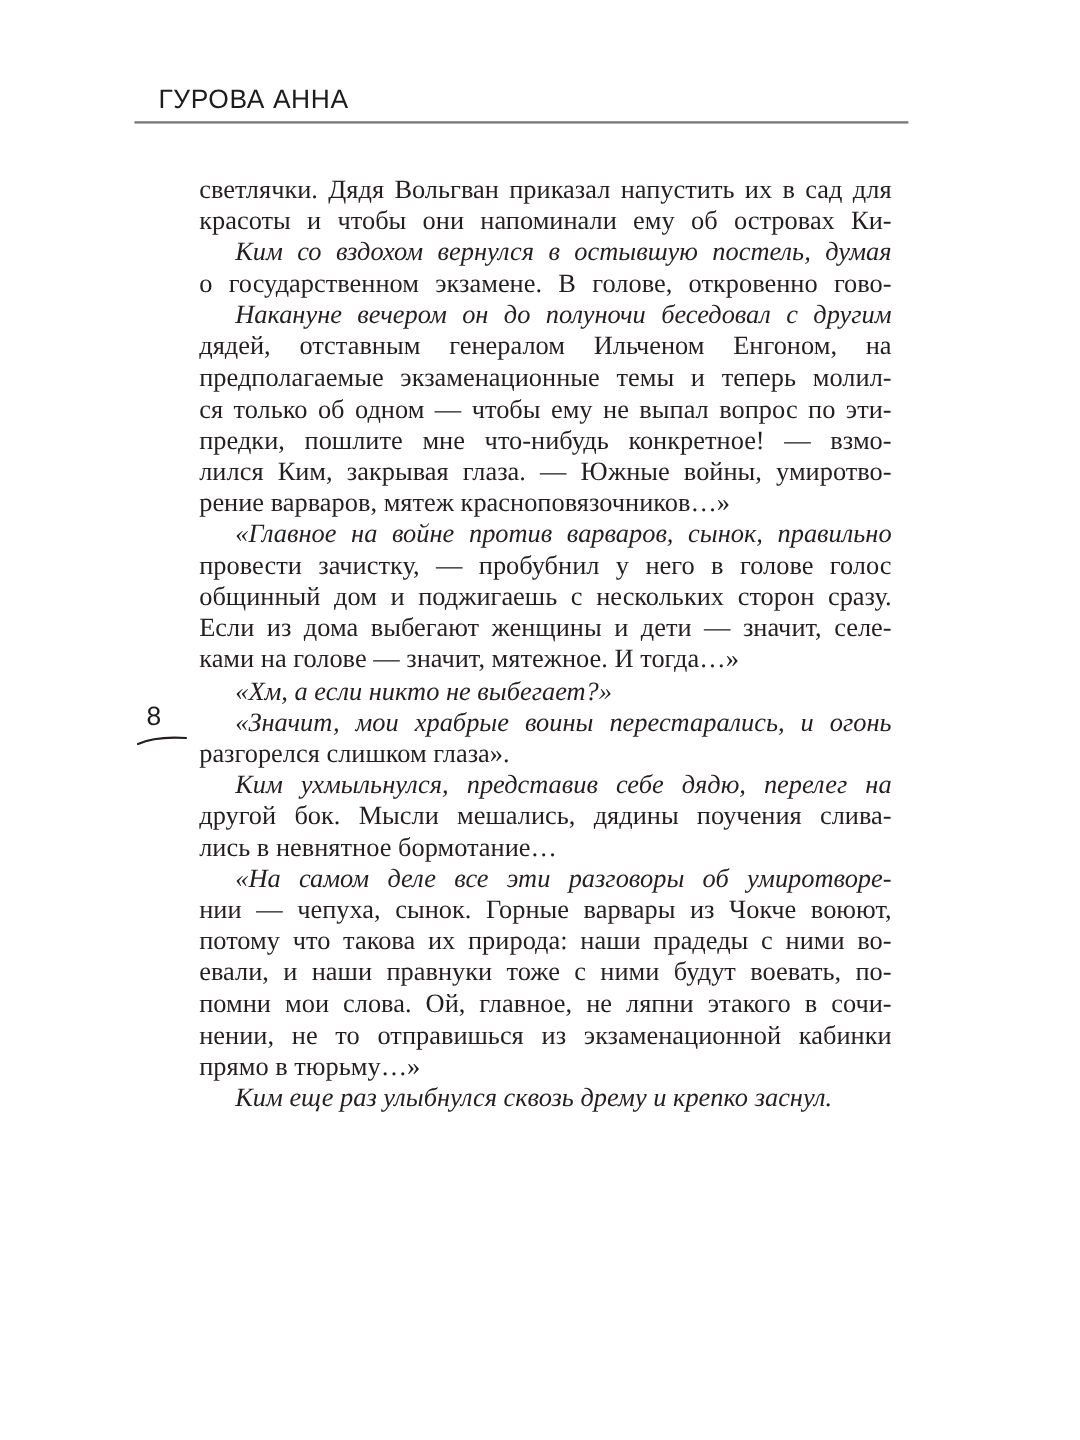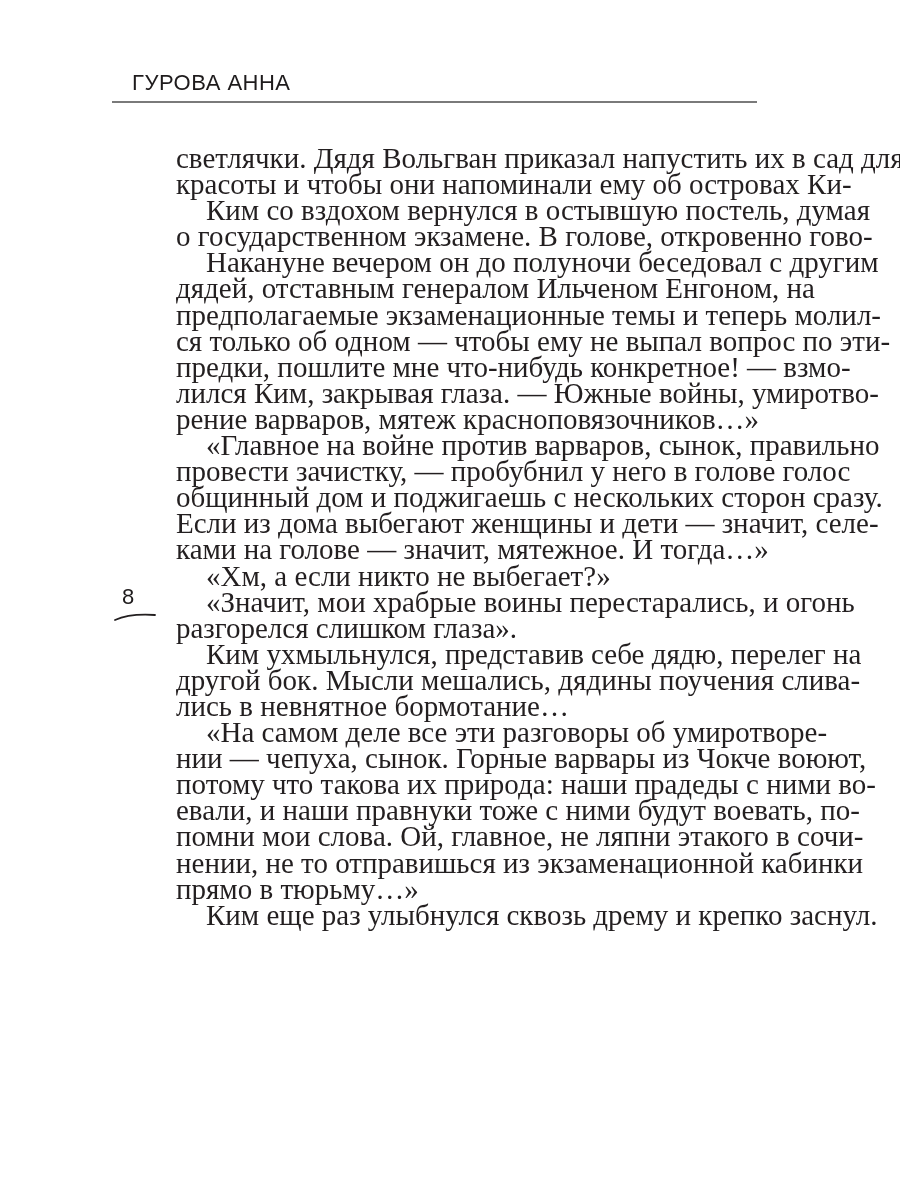--- a/index.html
+++ b/index.html
@@ -44,45 +44,46 @@
     }
     .page-number-swash {
       position: absolute;
       left: 114px;
       top: 612px;
       width: 42px;
       height: 10px;
     }
     .body-text {
       position: absolute;
-      left: 176px;
+      left: 166px;
       top: 145px;
       width: 577px;
       font-family: "Liberation Serif", "DejaVu Serif", serif;
-      font-size: 29px;
+      font-size: 22px;
       line-height: 26.1px;
       color: #231f20;
     }
     .para {
       margin: 0;
       text-align: justify;
       text-align-last: left;
       hyphens: manual;
     }
     .line {
       display: block;
       text-align: justify;
       text-align-last: justify;
       white-space: nowrap;
     }
     .line.last {
       text-align-last: left;
     }
     .line.first-indent {
       padding-left: 30px;
+      font-style: italic;
     }
   </style>
 </head>
 <body>
 
 <div class="running-head">ГУРОВА АННА</div>
 <div class="head-rule"></div>
 
 <div class="page-number">8</div>
 <svg class="page-number-swash" viewBox="0 0 42 10">

